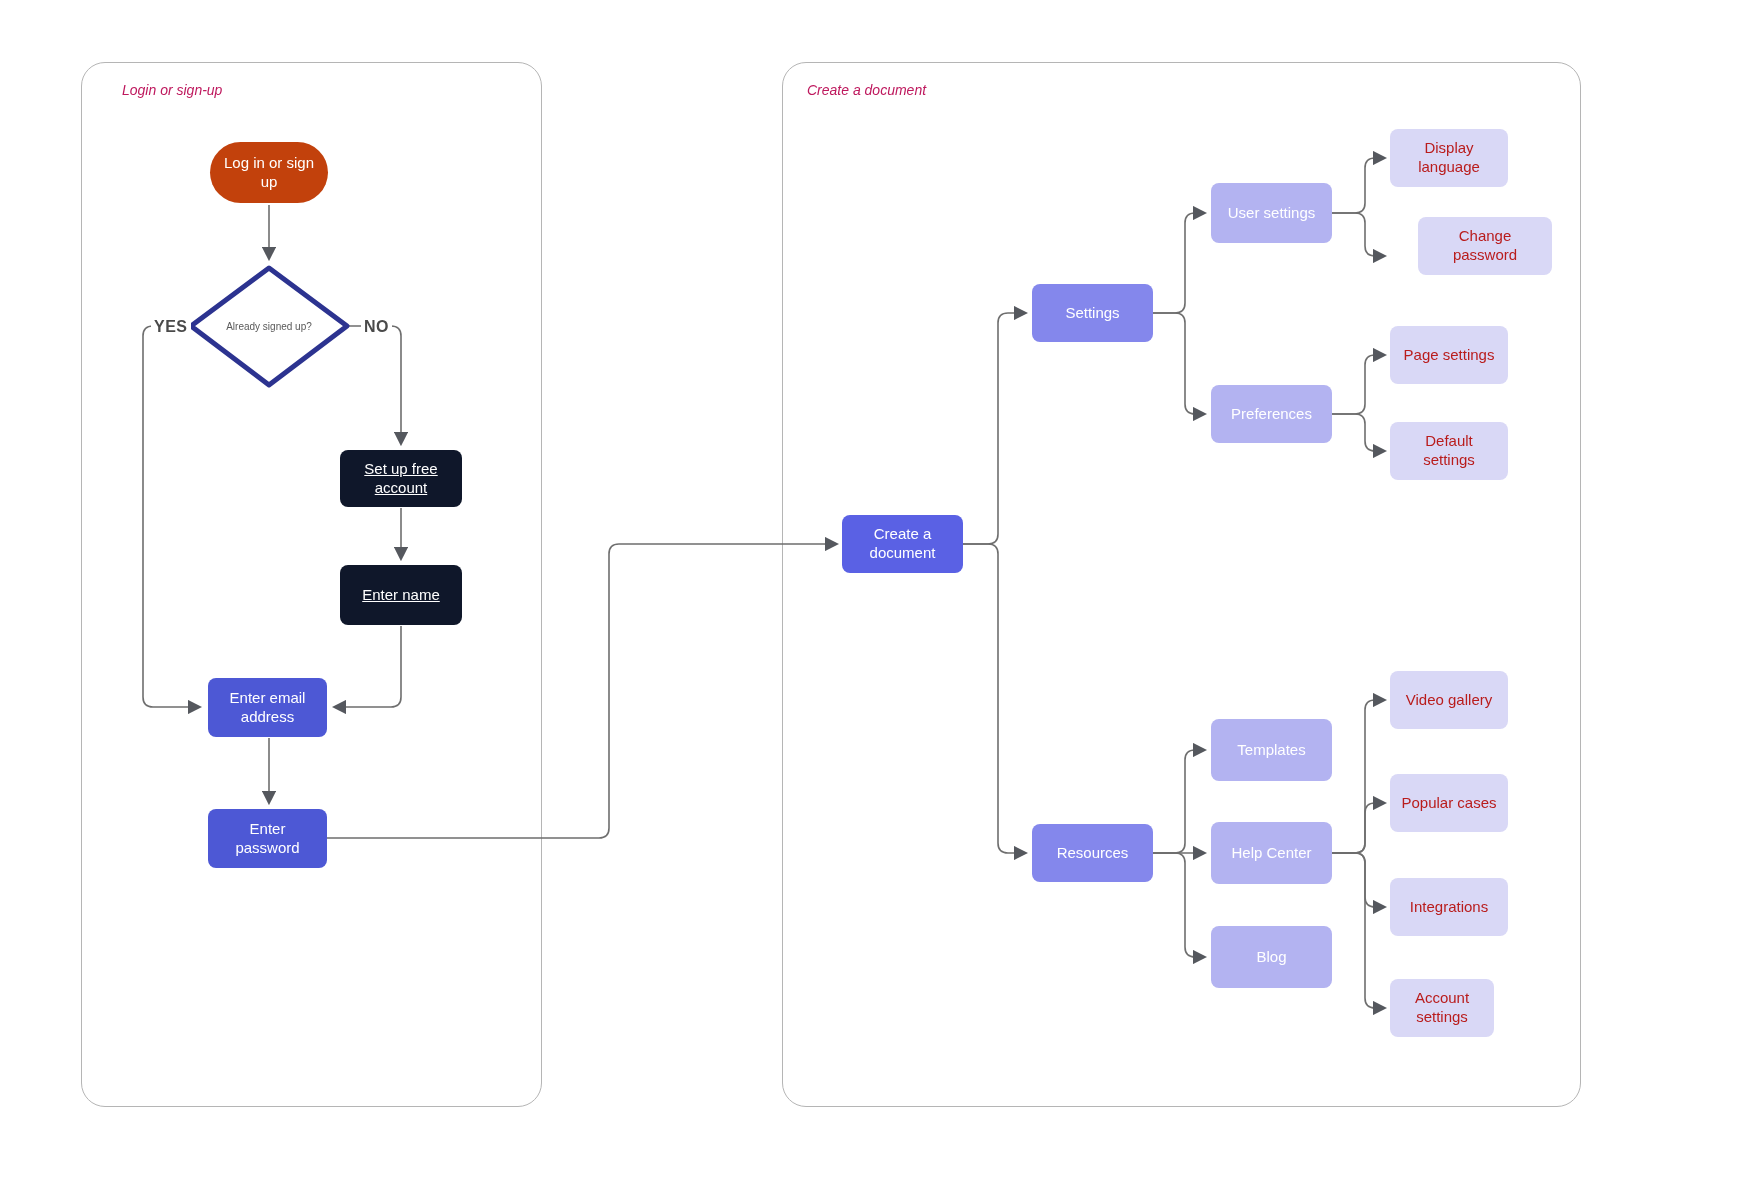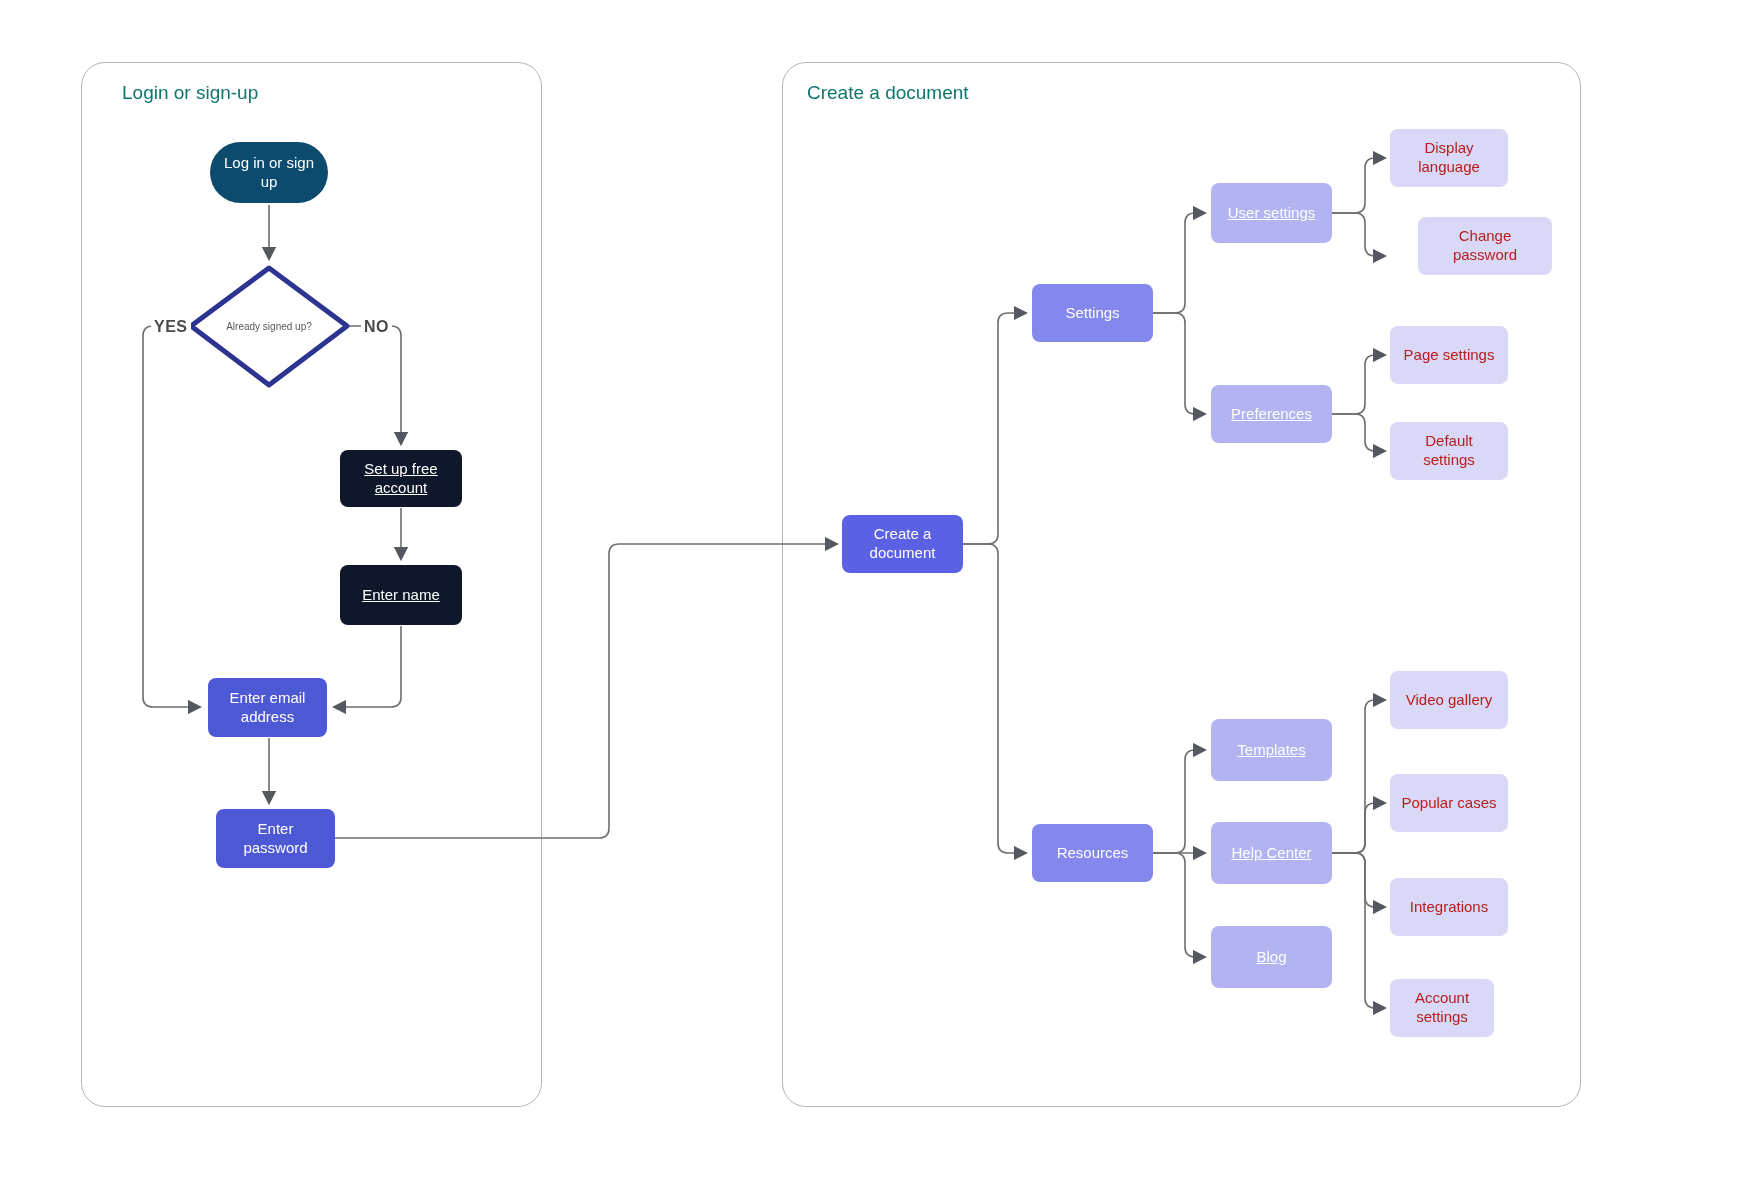--- a/index.html
+++ b/index.html
@@ -4,35 +4,35 @@
 <style>
   html,body{margin:0;padding:0;background:#ffffff;}
   .canvas{
     position:relative;width:1760px;height:1204px;background:#ffffff;overflow:hidden;
     font-family:"Liberation Sans", sans-serif;
   }
   .group{
     position:absolute;border:1.5px solid #b5b5b5;border-radius:24px;background:#ffffff;
   }
   .group-title{
-    position:absolute;font-size:19px;color:#0f766e;white-space:nowrap;
+    position:absolute;font-size:14px;color:#be185d;white-space:nowrap;font-style:italic;
   }
   .edges{position:absolute;left:0;top:0;width:1760px;height:1204px;}
   .node{
     position:absolute;display:flex;align-items:center;justify-content:center;text-align:center;
     border-radius:8px;color:#ffffff;font-size:15px;line-height:1.25;padding:4px 10px;
     box-sizing:border-box;
   }
   .stadium{border-radius:31px;}
-  .c-navy{background:#0c4a6e;}
+  .c-navy{background:#c2410c;}
   .c-indigo{background:#0f172a;text-decoration:underline;}
   .c-blue{background:#4d58d5;}
   .c-vio{background:#5a61e4;}
   .c-peri{background:#8487ec;}
-  .c-lpe{background:#b3b3f1;text-decoration:underline;}
+  .c-lpe{background:#b3b3f1;}
   .c-leaf{background:#d9d8f6;color:#b91c1c;}
   .diamond-label{
     position:absolute;left:199px;top:296px;width:140px;height:60px;
     display:flex;align-items:center;justify-content:center;text-align:center;
     font-size:10px;color:#595959;line-height:1.3;
   }
   .branch-label{
     position:absolute;font-size:16px;font-weight:bold;color:#4a4a4a;background:#ffffff;
     padding:0 3px;letter-spacing:0.5px;
   }
@@ -83,21 +83,21 @@
     </g>
   </svg>
 
   <div class="node stadium c-navy" style="left:210px;top:142px;width:118px;height:61px;">Log in or sign up</div>
   <div class="diamond-label">Already signed up?</div>
   <div class="branch-label" style="left:151px;top:318px;">YES</div>
   <div class="branch-label" style="left:361px;top:318px;">NO</div>
   <div class="node c-indigo" style="left:340px;top:450px;width:122px;height:57px;">Set up free account</div>
   <div class="node c-indigo" style="left:340px;top:565px;width:122px;height:60px;">Enter name</div>
   <div class="node c-blue" style="left:208px;top:678px;width:119px;height:59px;">Enter email address</div>
-  <div class="node c-blue" style="left:208px;top:809px;width:119px;height:59px;margin-left:8px;">Enter password</div>
+  <div class="node c-blue" style="left:208px;top:809px;width:119px;height:59px;">Enter password</div>
 
   <div class="node c-vio" style="left:842px;top:515px;width:121px;height:58px;">Create a document</div>
   <div class="node c-peri" style="left:1032px;top:284px;width:121px;height:58px;">Settings</div>
   <div class="node c-peri" style="left:1032px;top:824px;width:121px;height:58px;">Resources</div>
   <div class="node c-lpe" style="left:1211px;top:183px;width:121px;height:60px;">User settings</div>
   <div class="node c-lpe" style="left:1211px;top:385px;width:121px;height:58px;">Preferences</div>
   <div class="node c-lpe" style="left:1211px;top:719px;width:121px;height:62px;">Templates</div>
   <div class="node c-lpe" style="left:1211px;top:822px;width:121px;height:62px;">Help Center</div>
   <div class="node c-lpe" style="left:1211px;top:926px;width:121px;height:62px;">Blog</div>
   <div class="node c-leaf" style="left:1390px;top:129px;width:118px;height:58px;">Display language</div>

